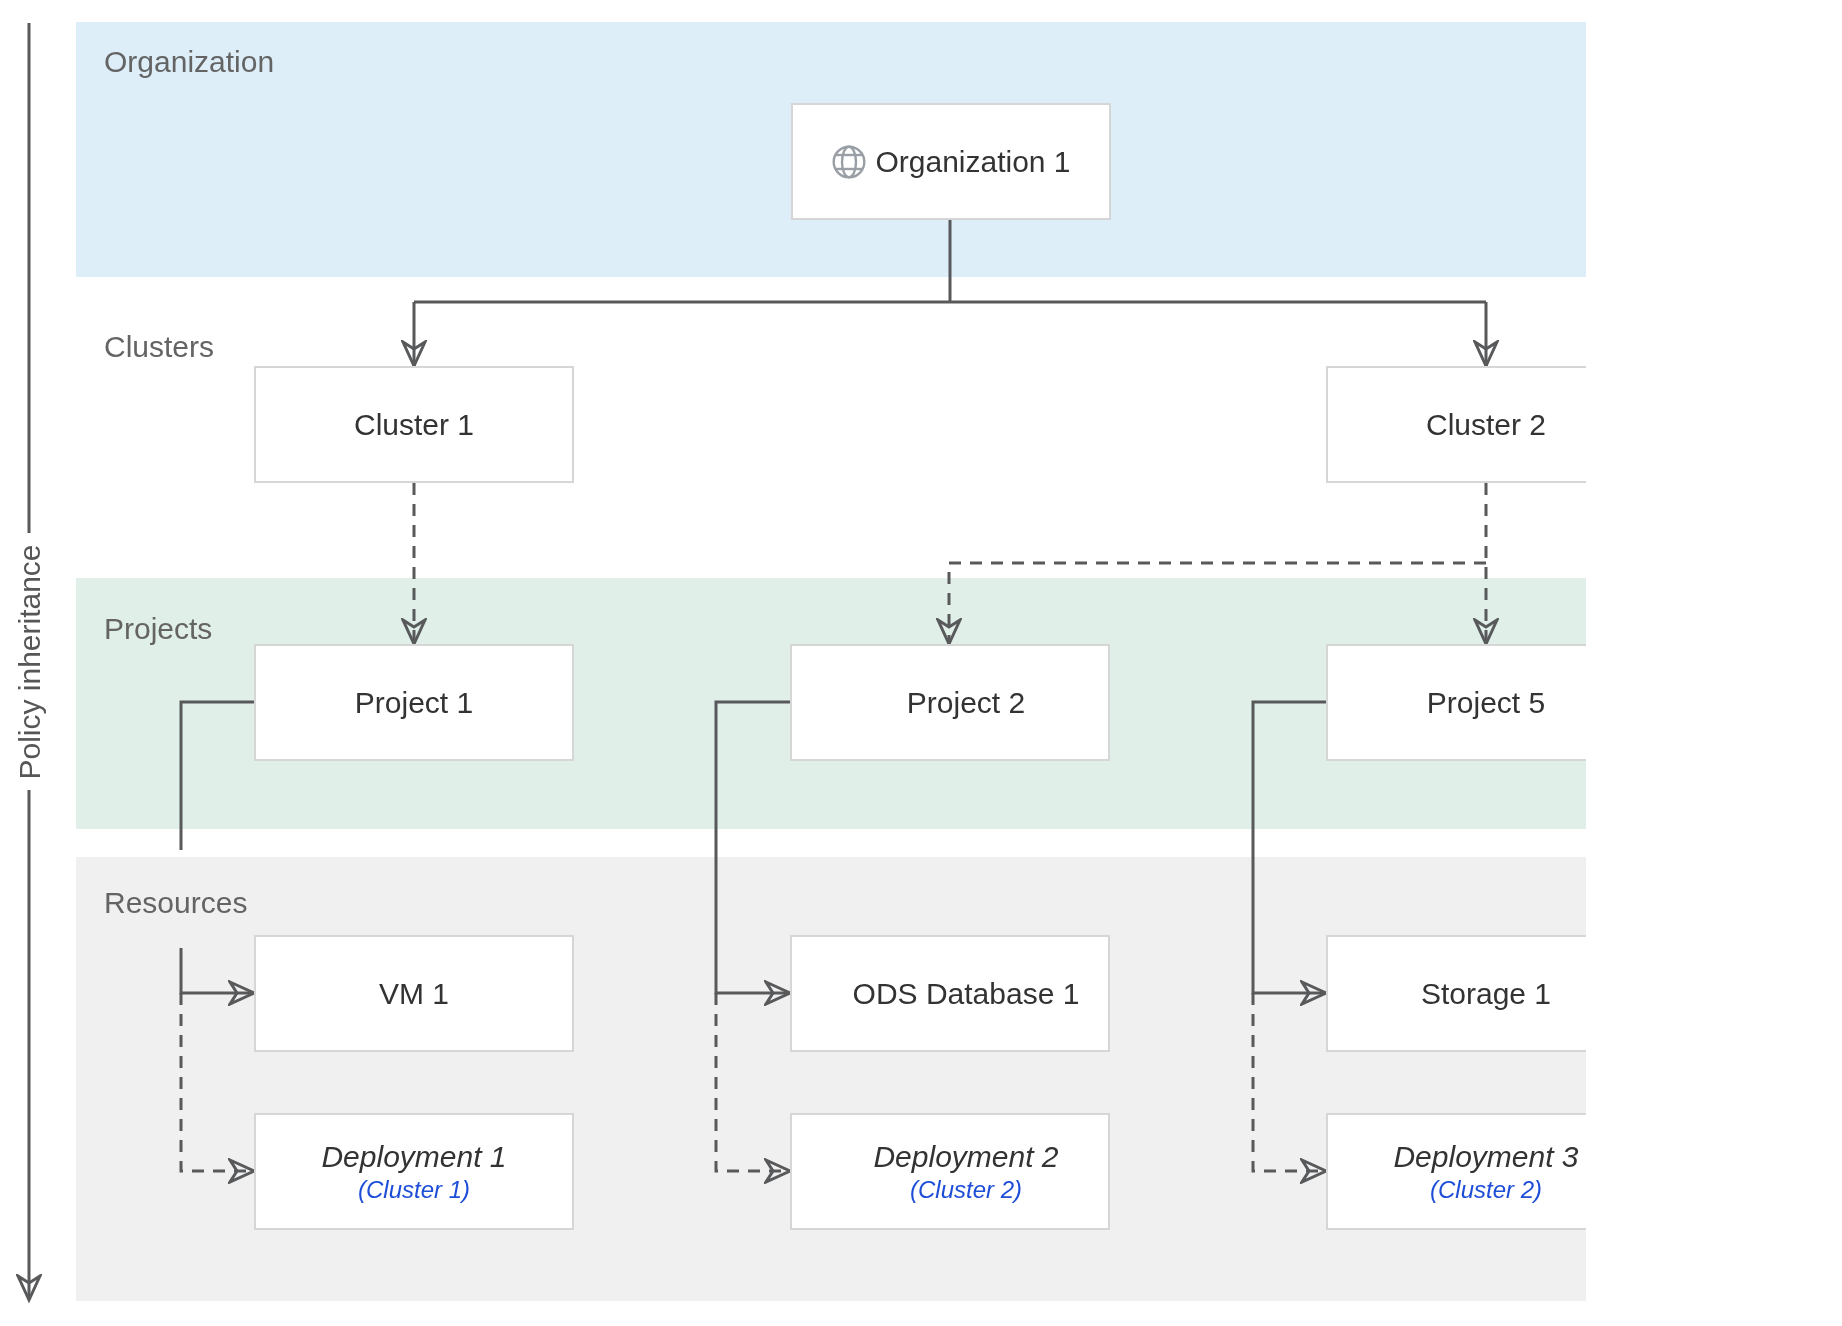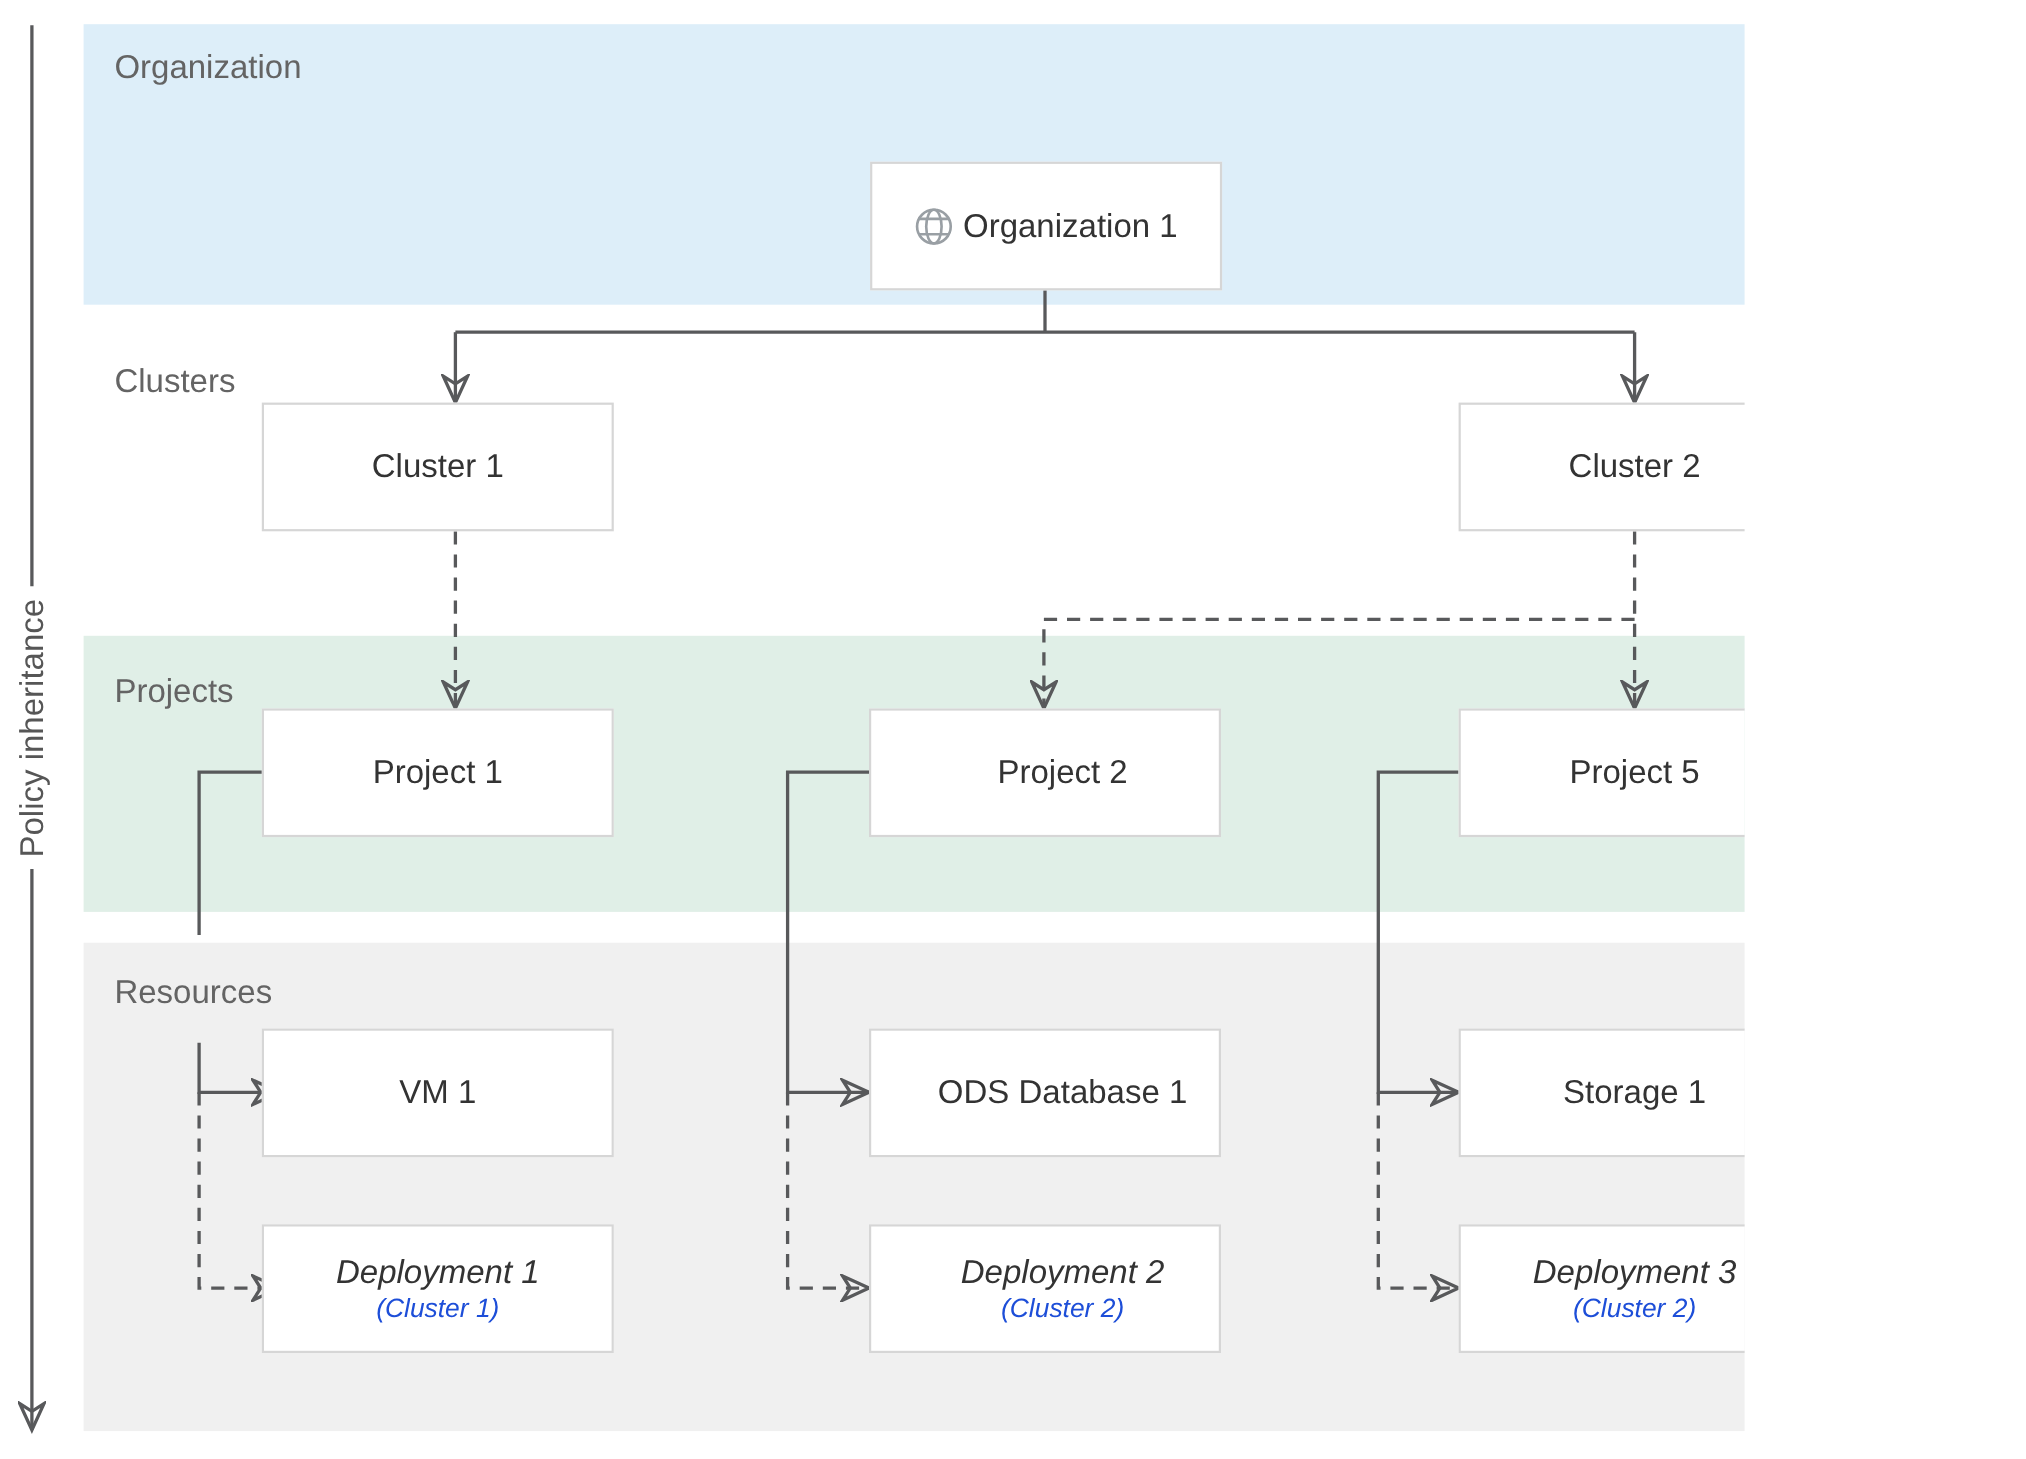--- a/index.html
+++ b/index.html
@@ -30,23 +30,23 @@
   .edges path.dashed{stroke-dasharray:12 9;}
   
   .node{
     position:absolute;width:320px;height:117px;box-sizing:border-box;
     background:#ffffff;border:2px solid #d6d6d6;
     display:flex;flex-direction:column;align-items:center;justify-content:center;
     text-align:center;
   }
   .node-label{font-size:30px;line-height:36px;color:#333333;}
   .node-sublabel{font-size:24px;line-height:30px;color:#1d4ed8;}
-  .c1{left:238px;} .c2{left:790px;padding-left:32px;} .c3{left:1326px;}
+  .c1{left:254px;} .c2{left:790px;padding-left:32px;} .c3{left:1326px;}
   .r-cluster{top:366px;} .r-project{top:644px;} .r-res1{top:935px;} .r-res2{top:1113px;font-style:italic;}
-  .node-org{left:791px;top:103px;flex-direction:row;gap:8px;margin-top:44px;}
+  .node-org{left:791px;top:103px;flex-direction:row;gap:8px;}
   .globe{width:36px;height:36px;flex:0 0 auto;}
   
   .policy-label{
     position:absolute;left:-120px;top:647px;width:300px;
     text-align:center;font-size:30px;line-height:30px;color:#565656;
     transform:rotate(-90deg);
     white-space:nowrap;
   }
 </style>
 </head>

